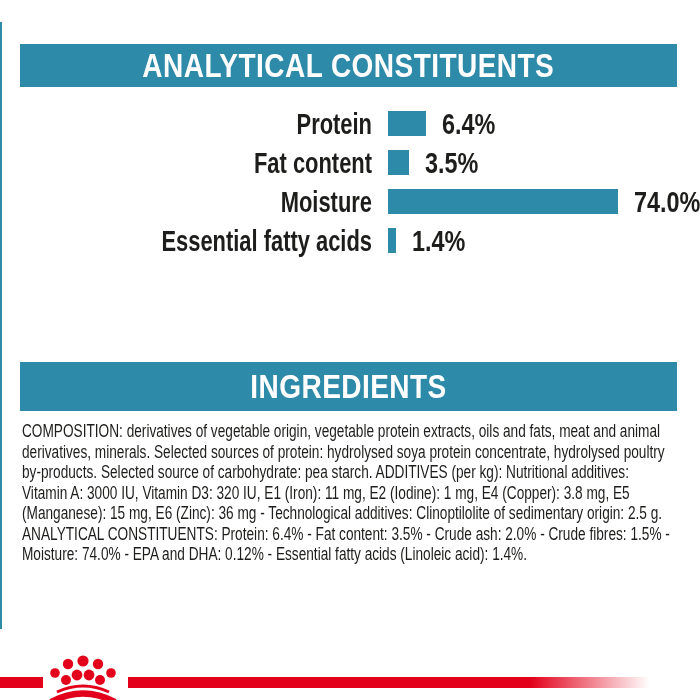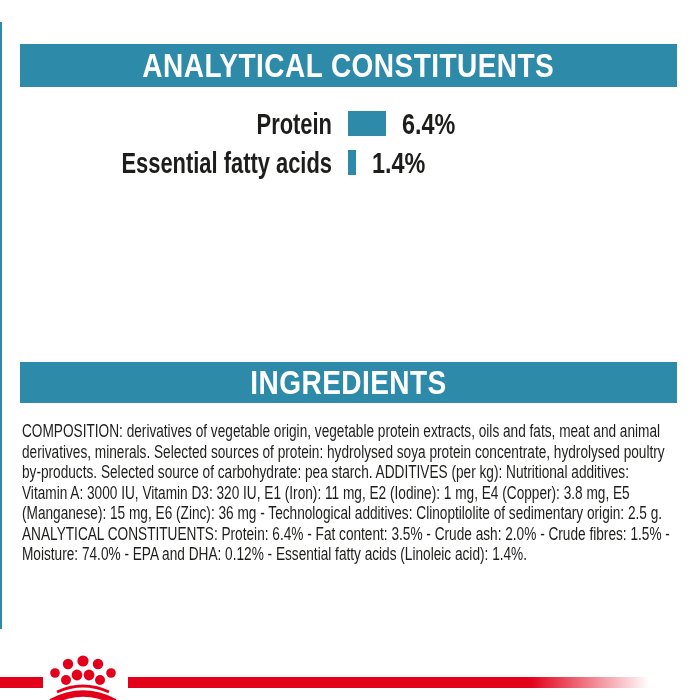--- a/index.html
+++ b/index.html
@@ -6,27 +6,27 @@
   .page{
     position:relative;width:700px;height:700px;background:#ffffff;overflow:hidden;
     font-family:"Liberation Sans", sans-serif;color:#1d1d1b;margin-top:22px;
   }
   .left-strip{position:absolute;left:0;top:0;width:2px;height:607px;background:#2E8AA9;}
   .banner{
     position:absolute;left:20px;width:657px;background:#2E8AA9;
     display:flex;align-items:center;justify-content:center;
   }
   .banner-analytical{top:22px;height:43px;}
-  .banner-ingredients{top:340px;height:41px;}
+  .banner-ingredients{top:340px;height:49px;}
   .banner-title{
     color:#ffffff;font-weight:bold;font-size:33px;letter-spacing:0.5px;
     transform:scaleX(0.85);transform-origin:center;white-space:nowrap;
   }
   .chart{position:absolute;left:0;top:82px;width:700px;}
-  .chart-row{display:flex;align-items:center;height:39px;}
+  .chart-row{display:flex;align-items:center;height:39px;padding-left:40px;}
   .bar-label{
     width:332px;flex:0 0 332px;text-align:right;font-weight:bold;font-size:30px;
     transform:scaleX(0.73);transform-origin:right center;white-space:nowrap;color:#1d1d1b;
   }
   .bar{height:25px;margin-left:16px;background:#2E8AA9;flex:0 0 auto;}
   .bar-value{
     margin-left:16px;font-weight:bold;font-size:30px;color:#1d1d1b;
     transform:scaleX(0.78);transform-origin:left center;white-space:nowrap;
   }
   .composition{
@@ -53,23 +53,33 @@
     <div class="banner-title">ANALYTICAL CONSTITUENTS</div>
   </div>
 
   <div class="chart">
     <div class="chart-row">
       <div class="bar-label">Protein</div>
       <div class="bar" style="width: 37.8px; background: rgb(46, 138, 169);"></div>
       <div class="bar-value">6.4%</div>
     </div>
 
+    <div class="chart-row">
+      <div class="bar-label">Fat content</div>
+      <div class="bar" style="width: 20.7px; background: rgb(46, 138, 169);"></div>
+      <div class="bar-value">3.5%</div>
+    </div>
 
 
 
+    <div class="chart-row">
+      <div class="bar-label">Moisture</div>
+      <div class="bar" style="width: 230px; background: rgb(46, 138, 169);"></div>
+      <div class="bar-value">74.0%</div>
+    </div>
 
     <div class="chart-row">
       <div class="bar-label">Essential fatty acids</div>
       <div class="bar" style="width: 8.3px; background: rgb(46, 138, 169);"></div>
       <div class="bar-value">1.4%</div>
     </div>
   </div>
 
   <div class="banner banner-ingredients">
     <div class="banner-title">INGREDIENTS</div>

